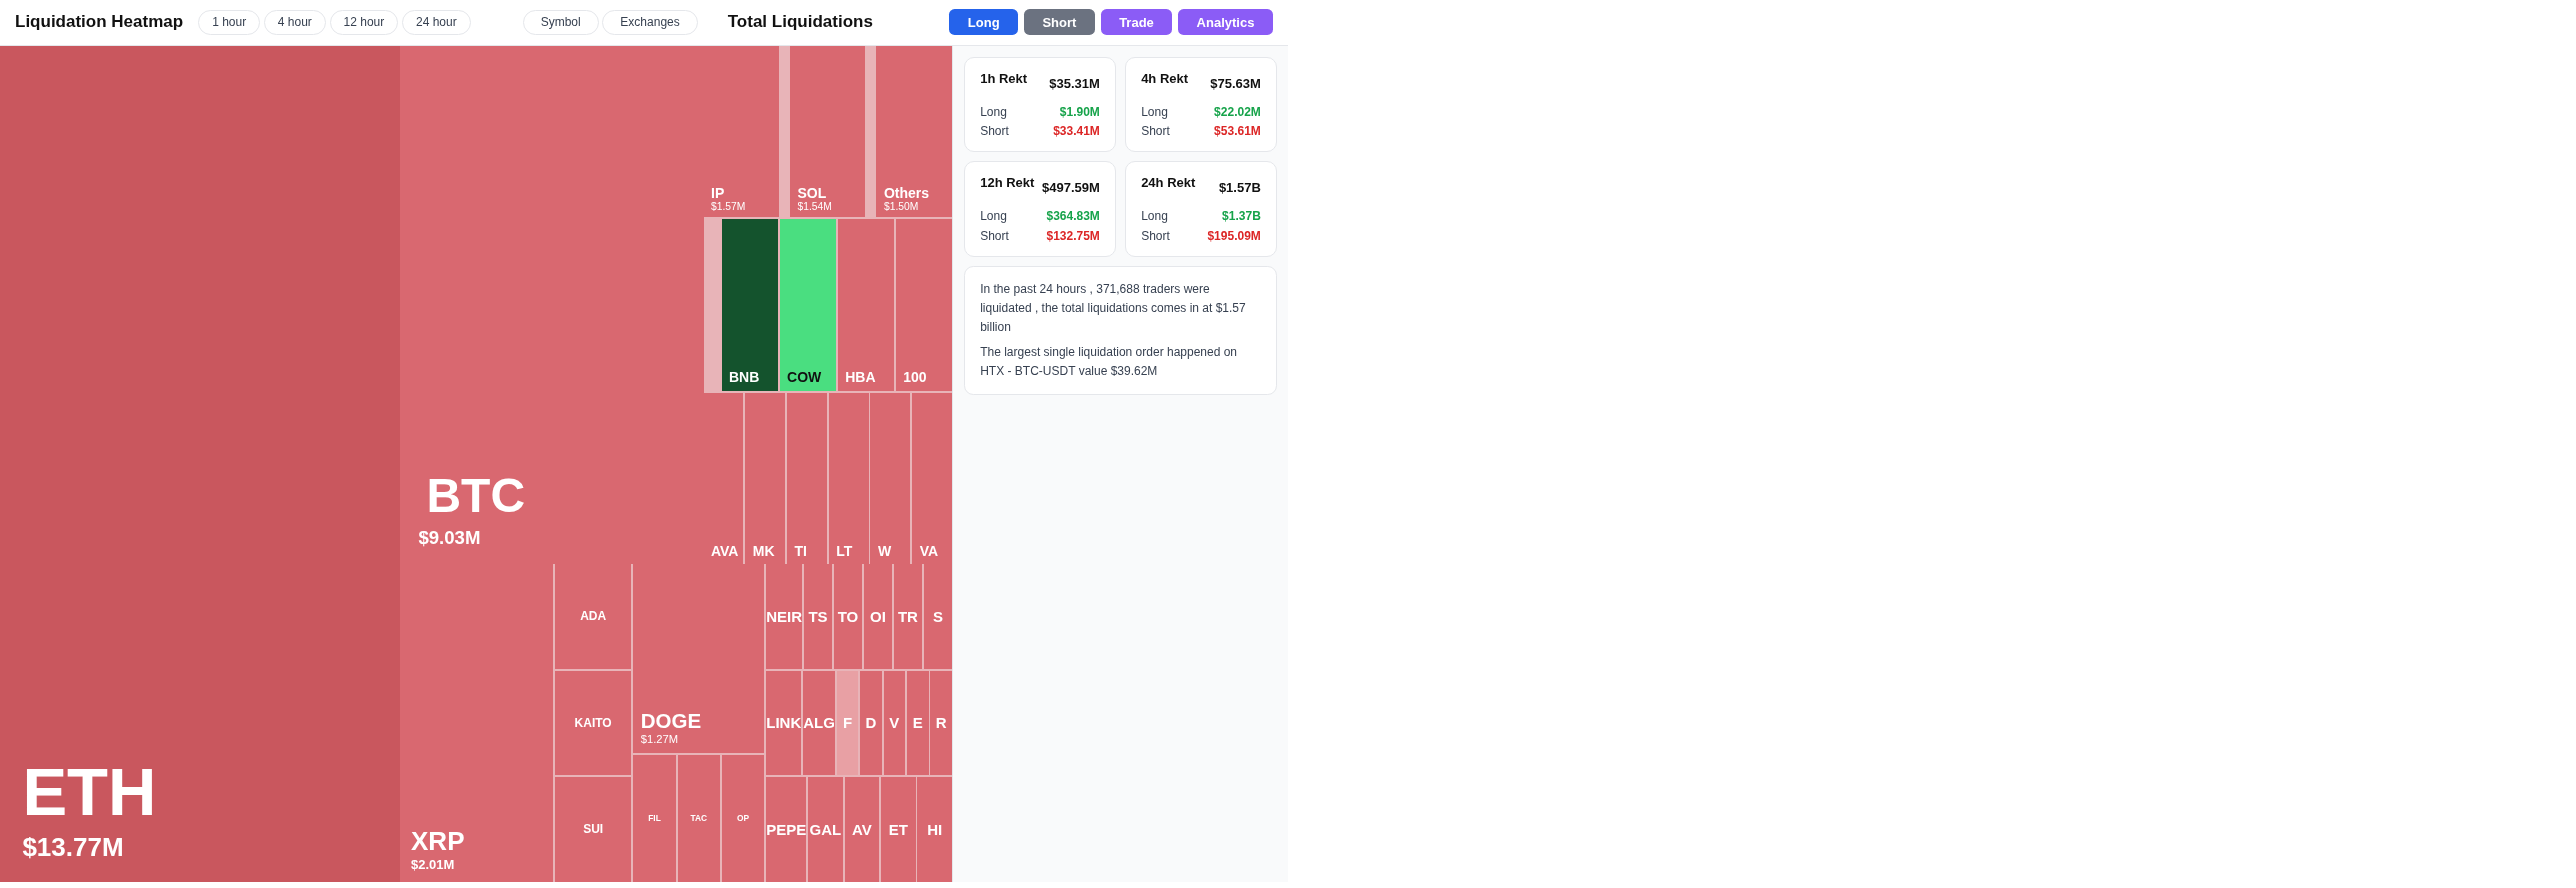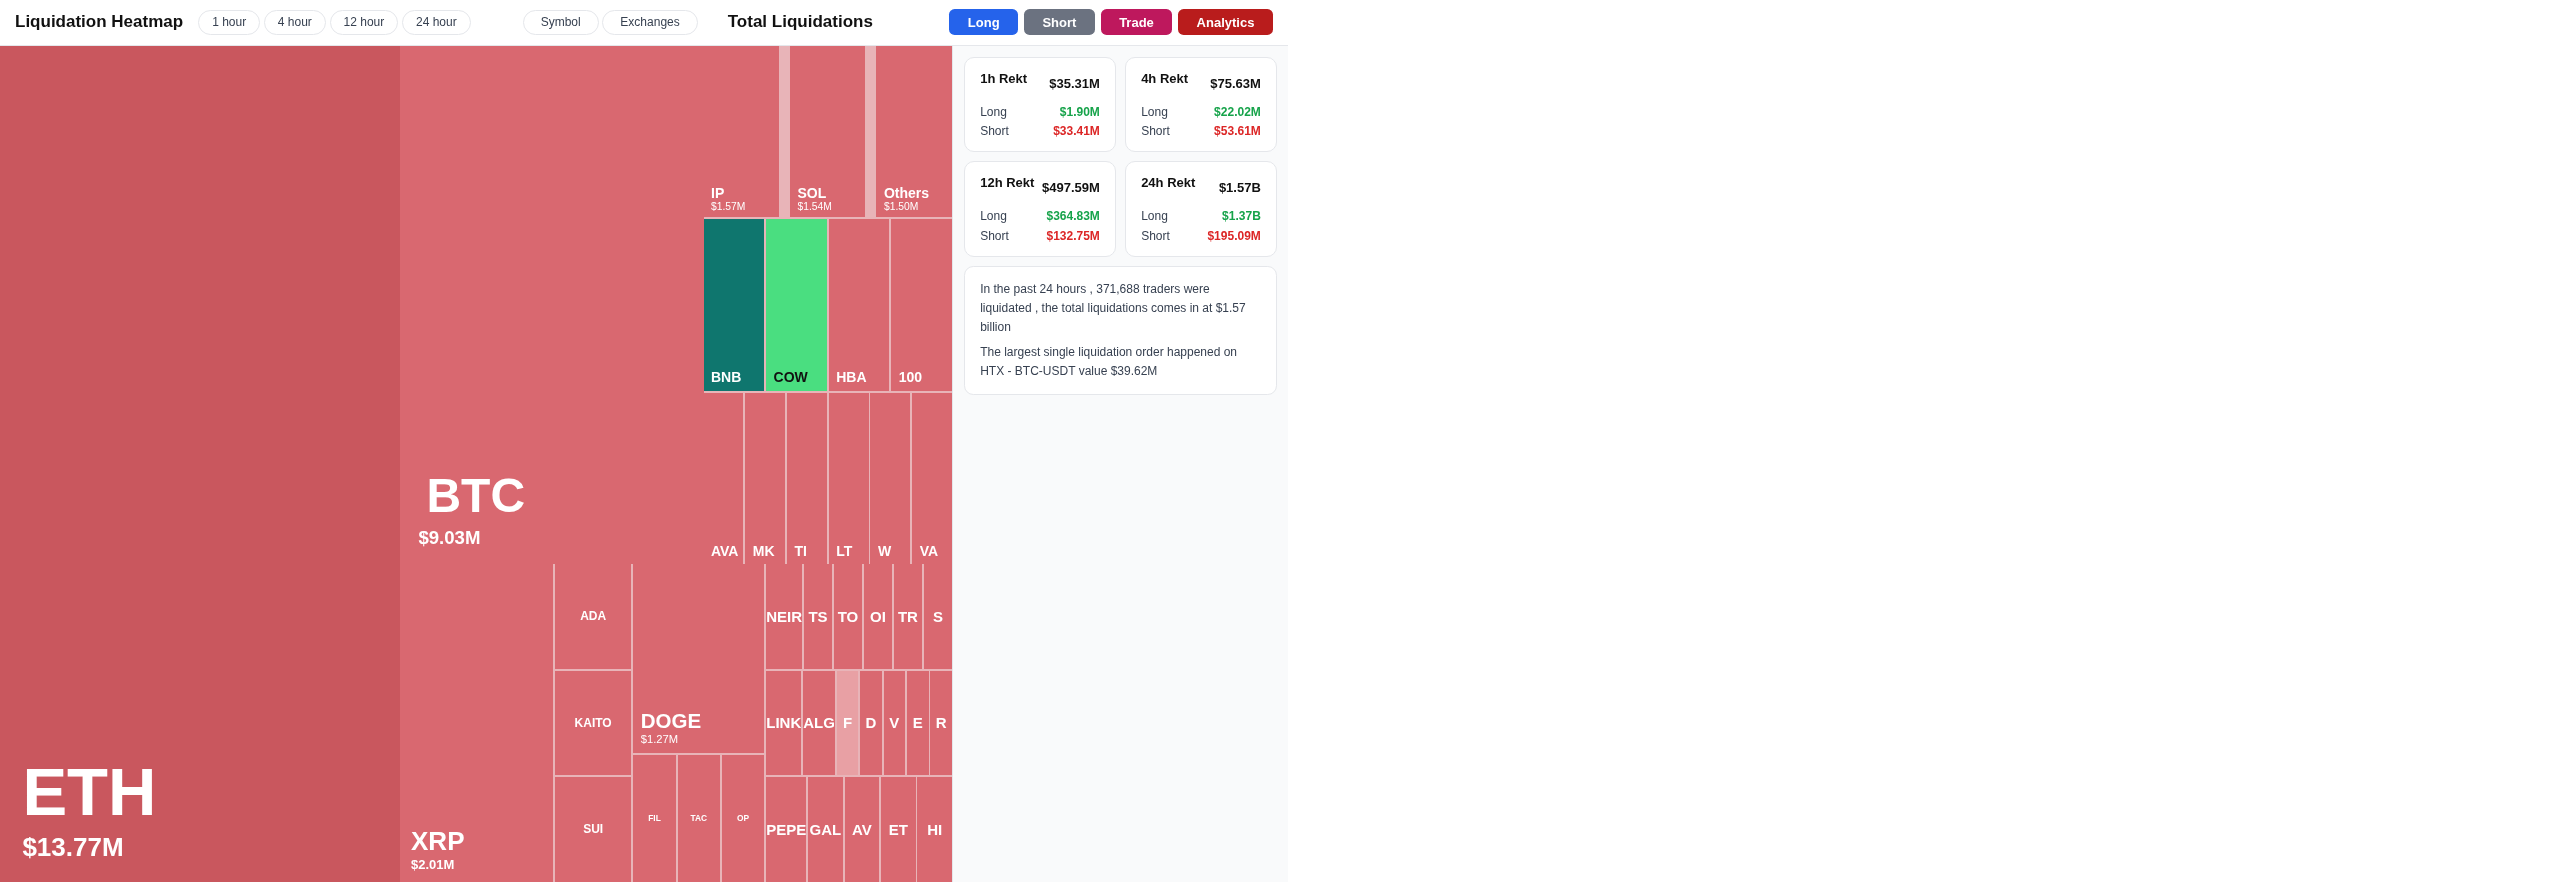--- a/index.html
+++ b/index.html
@@ -81,31 +81,31 @@
       background: #6b7280;
       color: #fff;
       font-size: 13px;
       font-weight: 600;
       cursor: pointer;
     }
     .btn-trade {
       padding: 5.6px 18.6px;
       border-radius: 5.6px;
       border: none;
-      background: #be185d;
+      background: #8b5cf6;
       color: #fff;
       font-size: 13px;
       font-weight: 600;
       cursor: pointer;
     }
     .btn-analytics {
       padding: 5.6px 18.6px;
       border-radius: 5.6px;
       border: none;
-      background: #b91c1c;
+      background: #8b5cf6;
       color: #fff;
       font-size: 13px;
       font-weight: 600;
       cursor: pointer;
     }
 
     
     .main {
       display: flex;
       height: calc(100vh - 52px);
@@ -387,21 +387,21 @@
               <div class="sym">SOL</div>
               <div class="amt">$1.54M</div>
             </div>
             <div class="mini-block" style="background:#d96870;">
               <div class="sym">Others</div>
               <div class="amt">$1.50M</div>
             </div>
           </div>
 
           <div class="mini-row-top" style="gap:1.9px;">
-            <div class="mini-block" style="background:#0f766e;font-size:11.2px;">
+            <div class="mini-block" style="background:#14532d;font-size:11.2px;margin-left:18px;">
               <div class="sym">BNB</div>
             </div>
             <div class="mini-block" style="background:#4ade80;color:#111;font-size:11.2px;">
               <div class="sym">COW</div>
             </div>
             <div class="mini-block" style="background:#d96870;font-size:11.2px;">
               <div class="sym">HBA</div>
             </div>
             <div class="mini-block" style="background:#d96870;font-size:10.3px;">
               <div class="sym">100</div>

